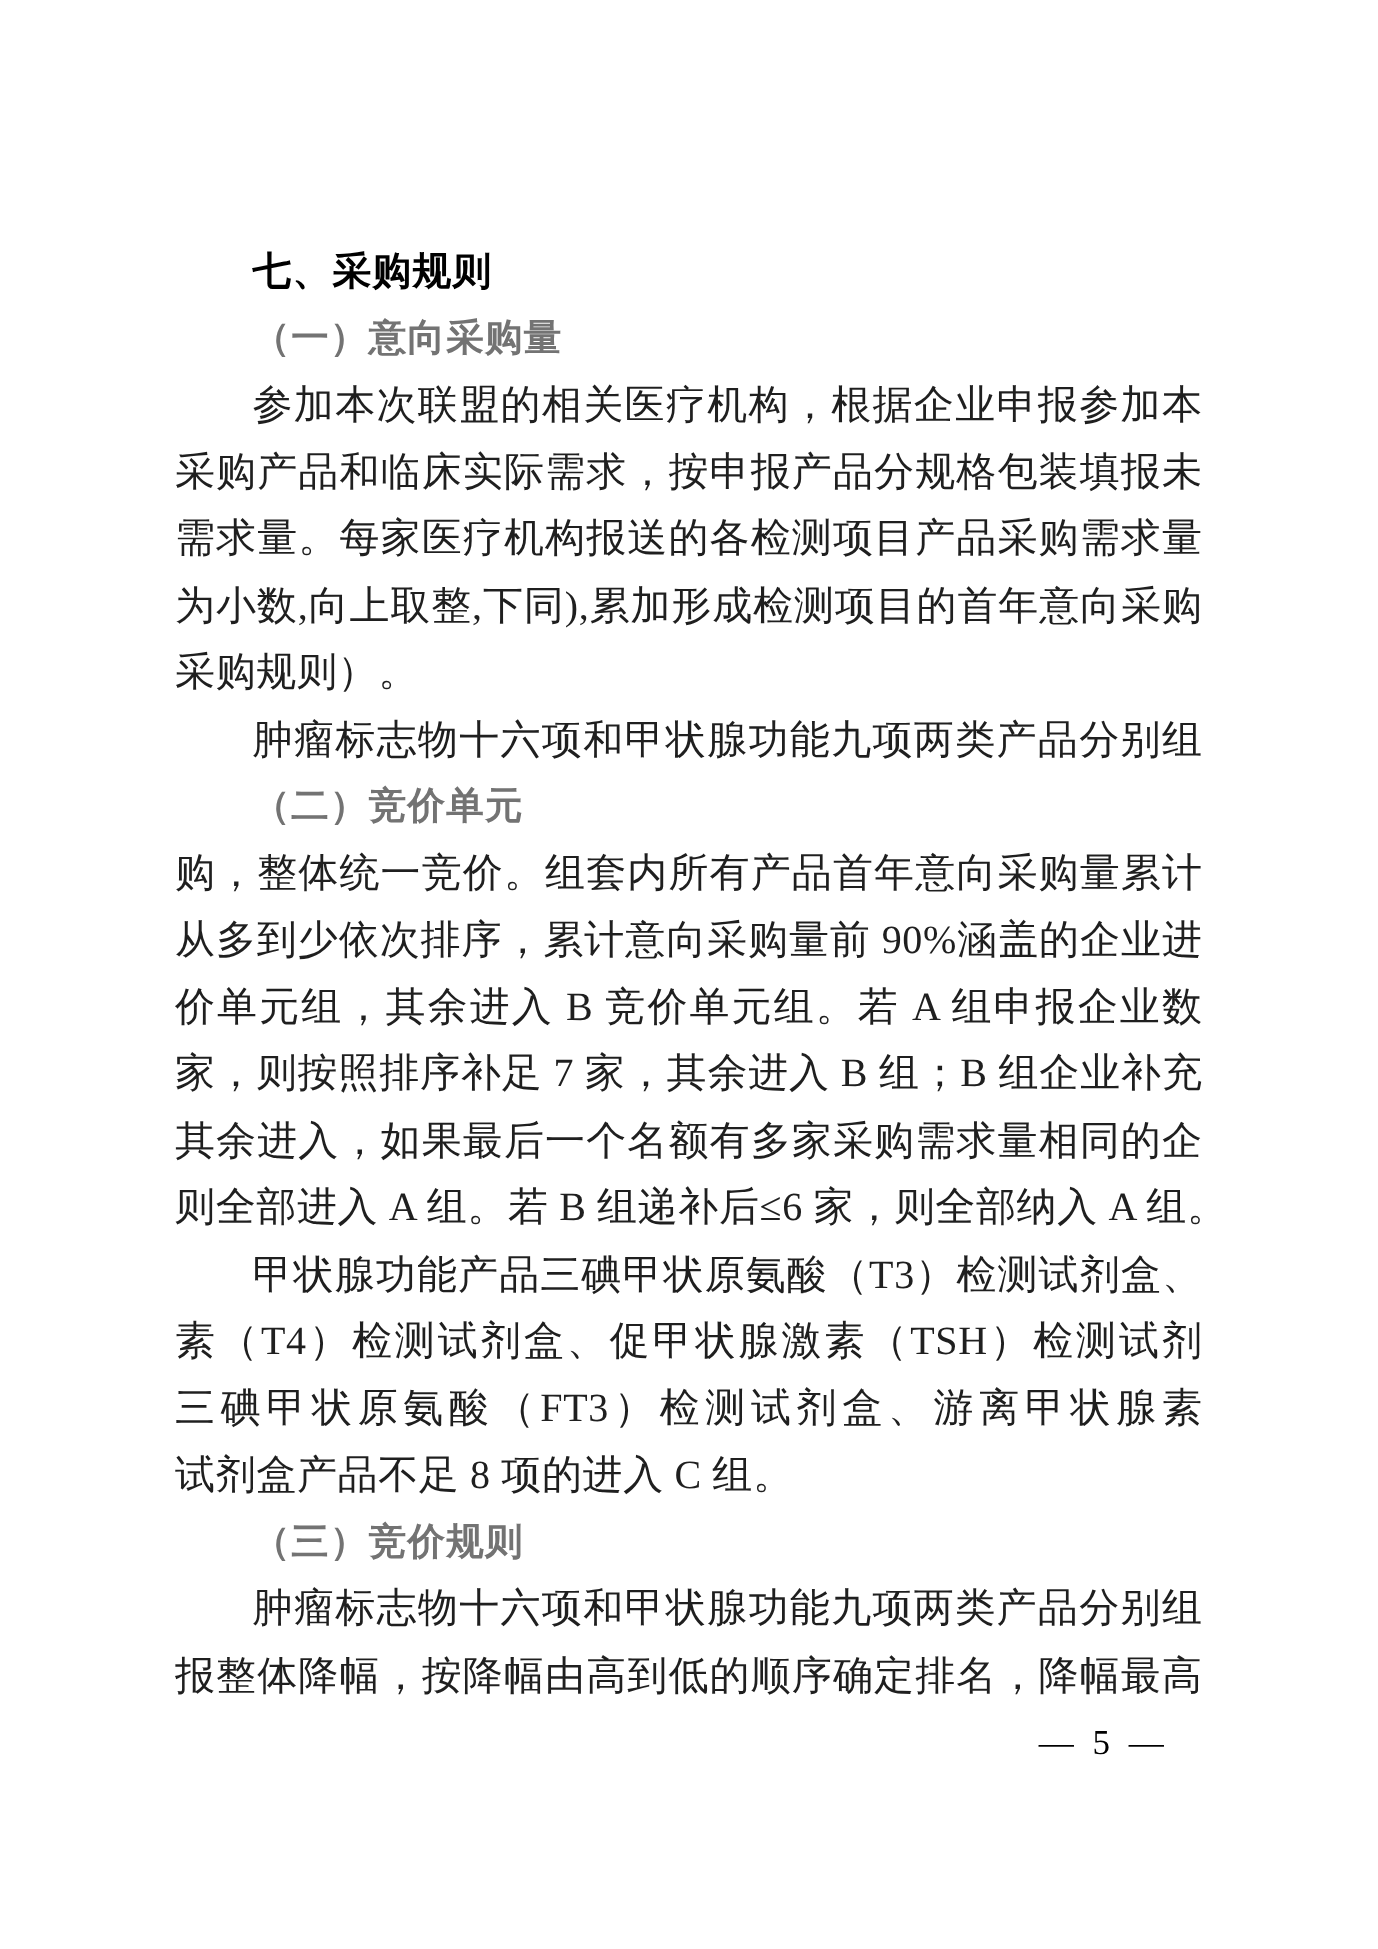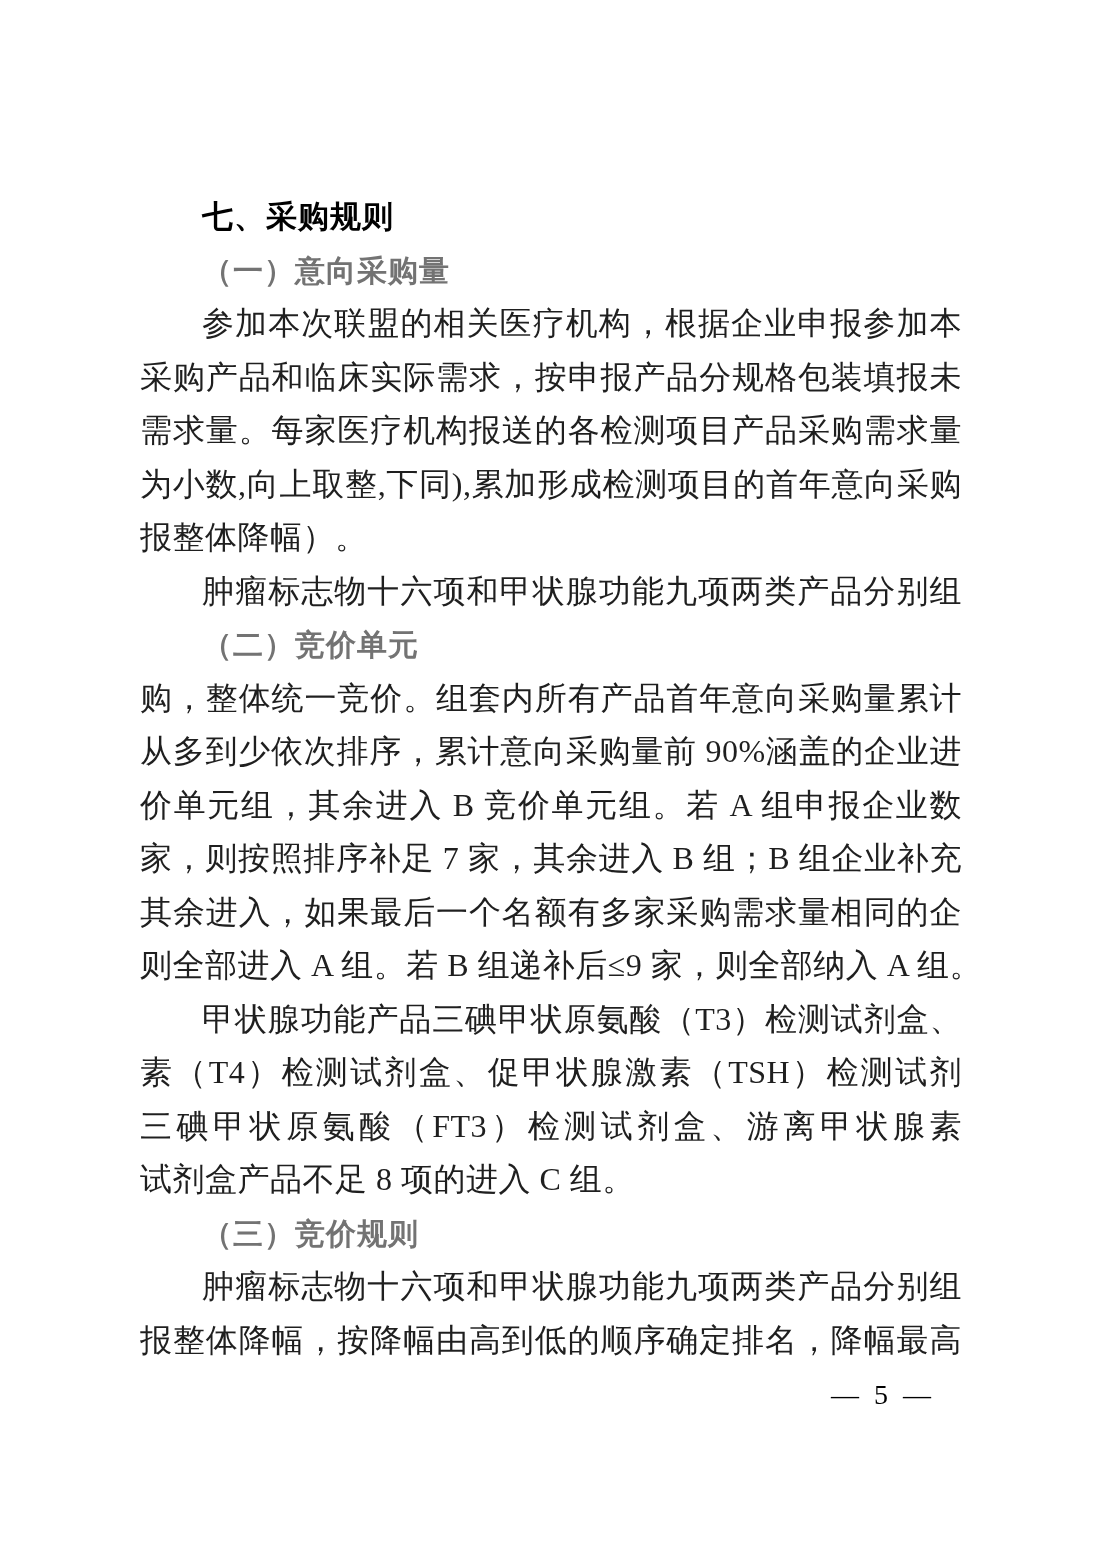--- a/index.html
+++ b/index.html
@@ -67,29 +67,29 @@
 <body>
 
 <div class="page">
   <div class="content" id="content">
       <div class="line h1 indent">七、采购规则</div>
       <div class="line h2 indent">（一）意向采购量</div>
       <div class="line body indent justify">参加本次联盟的相关医疗机构，根据企业申报参加本次带量</div>
       <div class="line body justify">采购产品和临床实际需求，按申报产品分规格包装填报未来一年的</div>
       <div class="line body justify">需求量。每家医疗机构报送的各检测项目产品采购需求量的 90%(若</div>
       <div class="line body justify">为小数,向上取整,下同),累加形成检测项目的首年意向采购量（具</div>
-      <div class="line body">报整体降幅）。</div>
+      <div class="line body">采购规则）。</div>
       <div class="line body indent justify">肿瘤标志物十六项和甲状腺功能九项两类产品分别组套采</div>
       <div class="line h2 indent">（二）竞价单元</div>
       <div class="line body justify">购，整体统一竞价。组套内所有产品首年意向采购量累计相加后，</div>
       <div class="line body justify">从多到少依次排序，累计意向采购量前 90%涵盖的企业进入 A 竞</div>
       <div class="line body justify">价单元组，其余进入 B 竞价单元组。若 A 组申报企业数目不足 7</div>
       <div class="line body justify">家，则按照排序补足 7 家，其余进入 B 组；B 组企业补充进入 A</div>
       <div class="line body justify">其余进入，如果最后一个名额有多家采购需求量相同的企业，</div>
-      <div class="line body">则全部进入 A 组。若 B 组递补后≤9 家，则全部纳入 A 组。</div>
+      <div class="line body">则全部进入 A 组。若 B 组递补后≤6 家，则全部纳入 A 组。</div>
       <div class="line body indent justify">甲状腺功能产品三碘甲状原氨酸（T3）检测试剂盒、甲状腺</div>
       <div class="line body justify">素（T4）检测试剂盒、促甲状腺激素（TSH）检测试剂盒、游离</div>
       <div class="line body justify">三碘甲状原氨酸（FT3）检测试剂盒、游离甲状腺素（FT4）检测</div>
       <div class="line body">试剂盒产品不足 8 项的进入 C 组。</div>
       <div class="line h2 indent">（三）竞价规则</div>
       <div class="line body indent justify">肿瘤标志物十六项和甲状腺功能九项两类产品分别组套申</div>
       <div class="line body justify">报整体降幅，按降幅由高到低的顺序确定排名，降幅最高的为第</div>
     </div>
   <div class="page-footer">— 5 —</div>
 </div>

